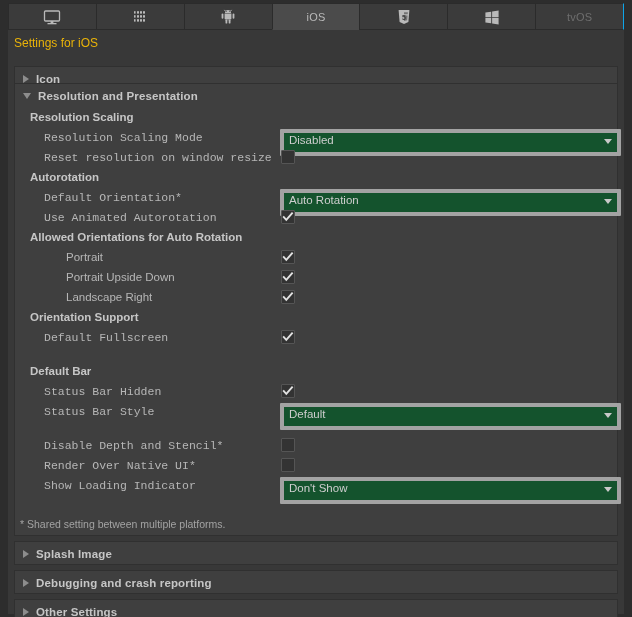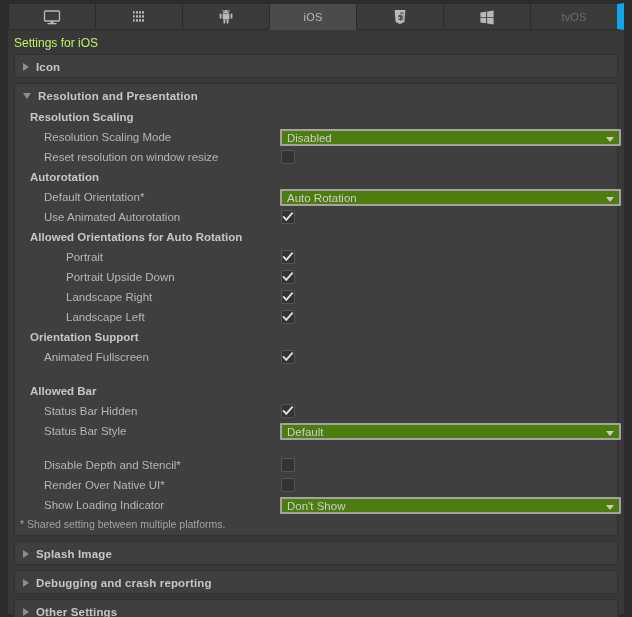--- a/index.html
+++ b/index.html
@@ -33,21 +33,21 @@
     height: 27px;
     box-sizing: border-box;
     background: #3b3b3b;
     border: 1px solid #2b2b2b;
     border-right: none;
     display: flex;
     align-items: center;
     justify-content: center;
     position: relative;
   }
-  .tab:last-child { border-right: 7px solid #0ea5e9; }
+  .tab:last-child { border-right: 1px solid #0ea5e9; }
   .tab.active {
     background: #4b4b4b;
     border-bottom-color: #4b4b4b;
   }
   .tab.disabled { opacity: 1; }
   .tab-text {
     font-size: 11px;
     color: #b9b9b9;
     letter-spacing: .2px;
   }
@@ -62,21 +62,21 @@
     width: 616px;
     height: 584px;
     background: #383838;
     box-sizing: border-box;
   }
   .settings-title {
     position: absolute;
     left: 6px;
     top: 6px;
     font-size: 12px;
-    color: #bef264;
+    color: #eab308;
   }
 
   
   .foldout {
     position: absolute;
     left: 6px;
     width: 604px;
     box-sizing: border-box;
     background: #3f3f3f;
     border: 1px solid #303030;
@@ -123,32 +123,32 @@
     top: 3px;
     white-space: nowrap;
     font-size: 11.5px;
     color: #b6b6b6;
   }
   .row .lbl.bold {
     font-weight: bold;
     color: #c6c6c6;
   }
   .ind0 { left: 15px; }
-  .ind1 { left: 29px; }
+  .ind1 { left: 29px; font-family: Liberation Mono, monospace; }
   .ind2 { left: 43px; margin-left: 8px; }
 
   
   .dd {
     position: absolute;
     left: 265px;
     top: 1px;
     width: 341px;
-    height: 17px;
-    background: #4d7c0f;
-    border: 2px solid #a3a3a3;
+    height: 27px;
+    background: #14532d;
+    border: 4px solid #a3a3a3;
     box-sizing: border-box;
     border-radius: 1px;
   }
   .dd .dd-val {
     position: absolute;
     left: 5px;
     top: 1px;
     font-size: 11.5px;
     color: #cecece;
     white-space: nowrap;
@@ -255,21 +255,21 @@
     </div>
     <div class="tab disabled">
       <span class="tab-text">tvOS</span>
     </div>
   </div>
 
 <div class="panel">
 
   <div class="settings-title">Settings for iOS</div>
 
-  <div class="foldout" id="fold-icon" style="top:24px;height:24px;">
+  <div class="foldout" id="fold-icon" style="top:36px;height:24px;">
     <div class="foldout-head">
       <span class="arrow right"></span>
       <span class="foldout-label">Icon</span>
     </div>
   </div>
 
   <div class="foldout" id="fold-res" style="top:53px;height:453px;">
     <div class="foldout-head">
       <span class="arrow down"></span>
       <span class="foldout-label">Resolution and Presentation</span>
@@ -328,41 +328,33 @@
         </div>
         <div class="row">
           <span class="lbl ind2">Landscape Right</span>
           <div class="cb">
             <svg width="12" height="12" viewBox="0 0 12 12">
               <path d="M1.8 6.1 4.3 8.8 10 2.4" fill="none" stroke="#e2e2e2" stroke-width="1.9" stroke-linecap="square"></path>
             </svg>
           </div>
         </div>
         <div class="row">
-          <span class="lbl ind2">Landscape Left</span>
-          <div class="cb">
-            <svg width="12" height="12" viewBox="0 0 12 12">
-              <path d="M1.8 6.1 4.3 8.8 10 2.4" fill="none" stroke="#e2e2e2" stroke-width="1.9" stroke-linecap="square"></path>
-            </svg>
-          </div>
-        </div>
-        <div class="row">
           <span class="lbl ind0 bold">Orientation Support</span>
         </div>
         <div class="row">
-          <span class="lbl ind1">Animated Fullscreen</span>
+          <span class="lbl ind1">Default Fullscreen</span>
           <div class="cb">
             <svg width="12" height="12" viewBox="0 0 12 12">
               <path d="M1.8 6.1 4.3 8.8 10 2.4" fill="none" stroke="#e2e2e2" stroke-width="1.9" stroke-linecap="square"></path>
             </svg>
           </div>
         </div>
         <div class="row" style="height: 14px;"></div>
         <div class="row">
-          <span class="lbl ind0 bold">Allowed Bar</span>
+          <span class="lbl ind0 bold">Default Bar</span>
         </div>
         <div class="row">
           <span class="lbl ind1">Status Bar Hidden</span>
           <div class="cb">
             <svg width="12" height="12" viewBox="0 0 12 12">
               <path d="M1.8 6.1 4.3 8.8 10 2.4" fill="none" stroke="#e2e2e2" stroke-width="1.9" stroke-linecap="square"></path>
             </svg>
           </div>
         </div>
         <div class="row">

